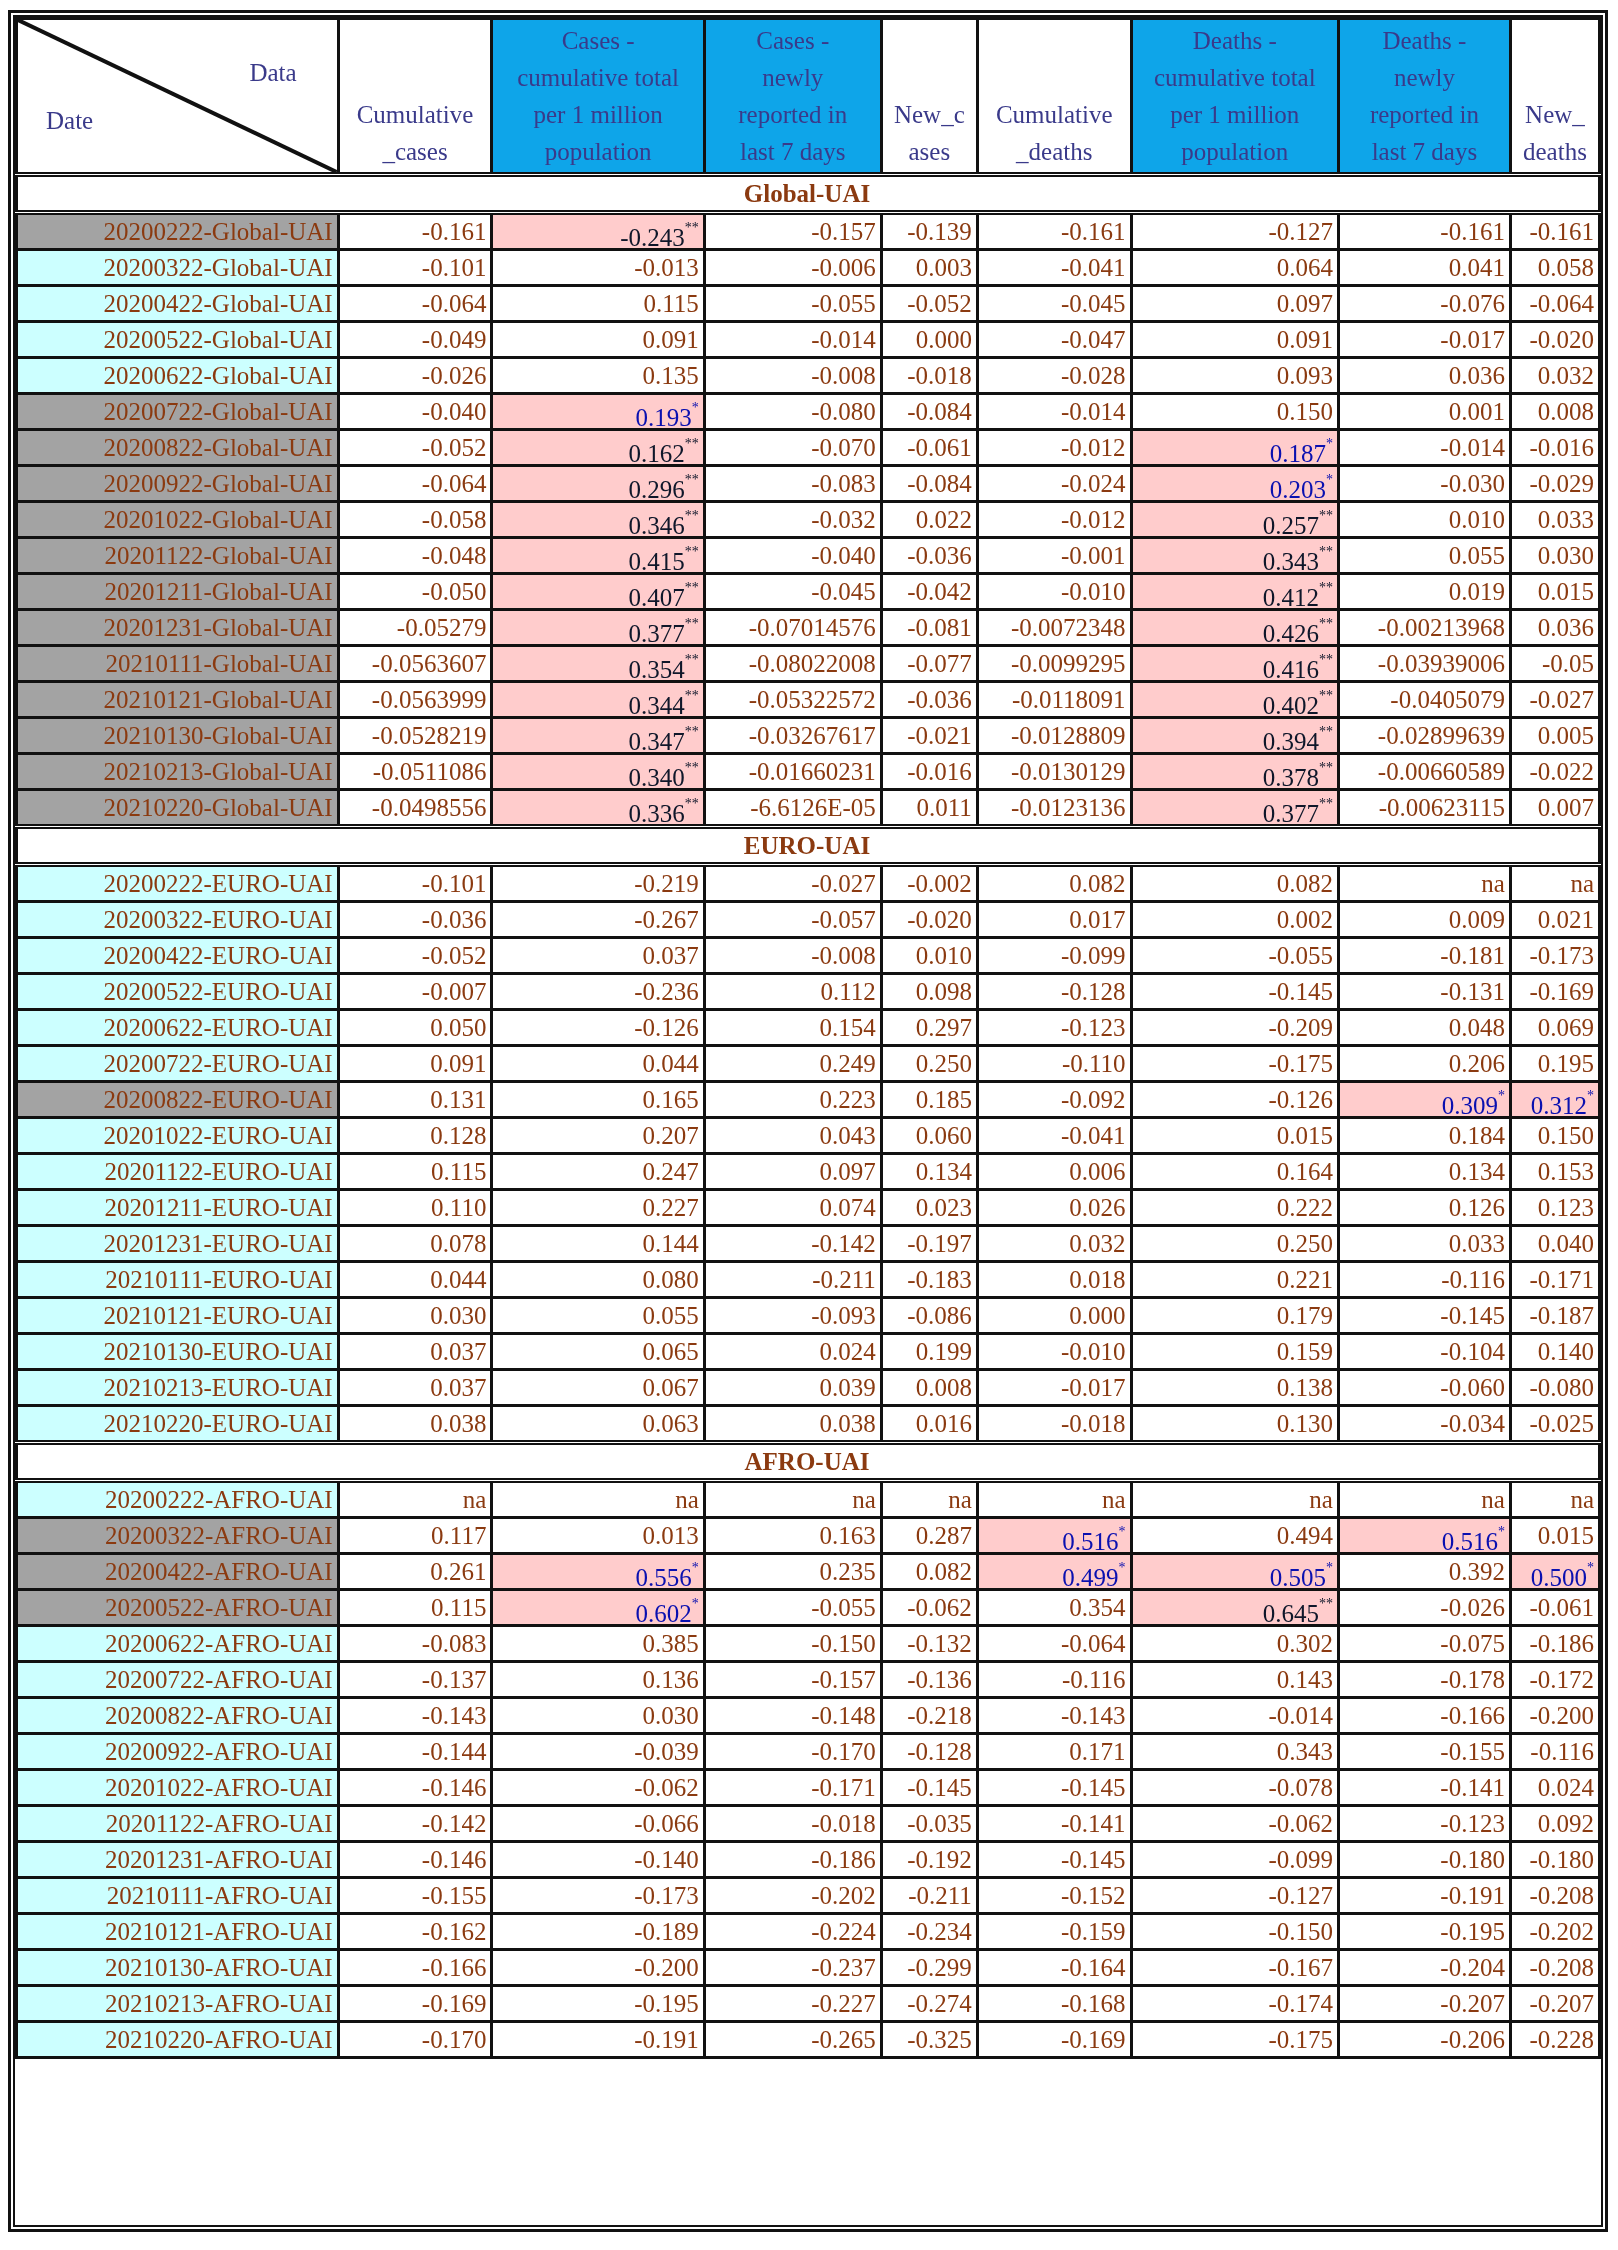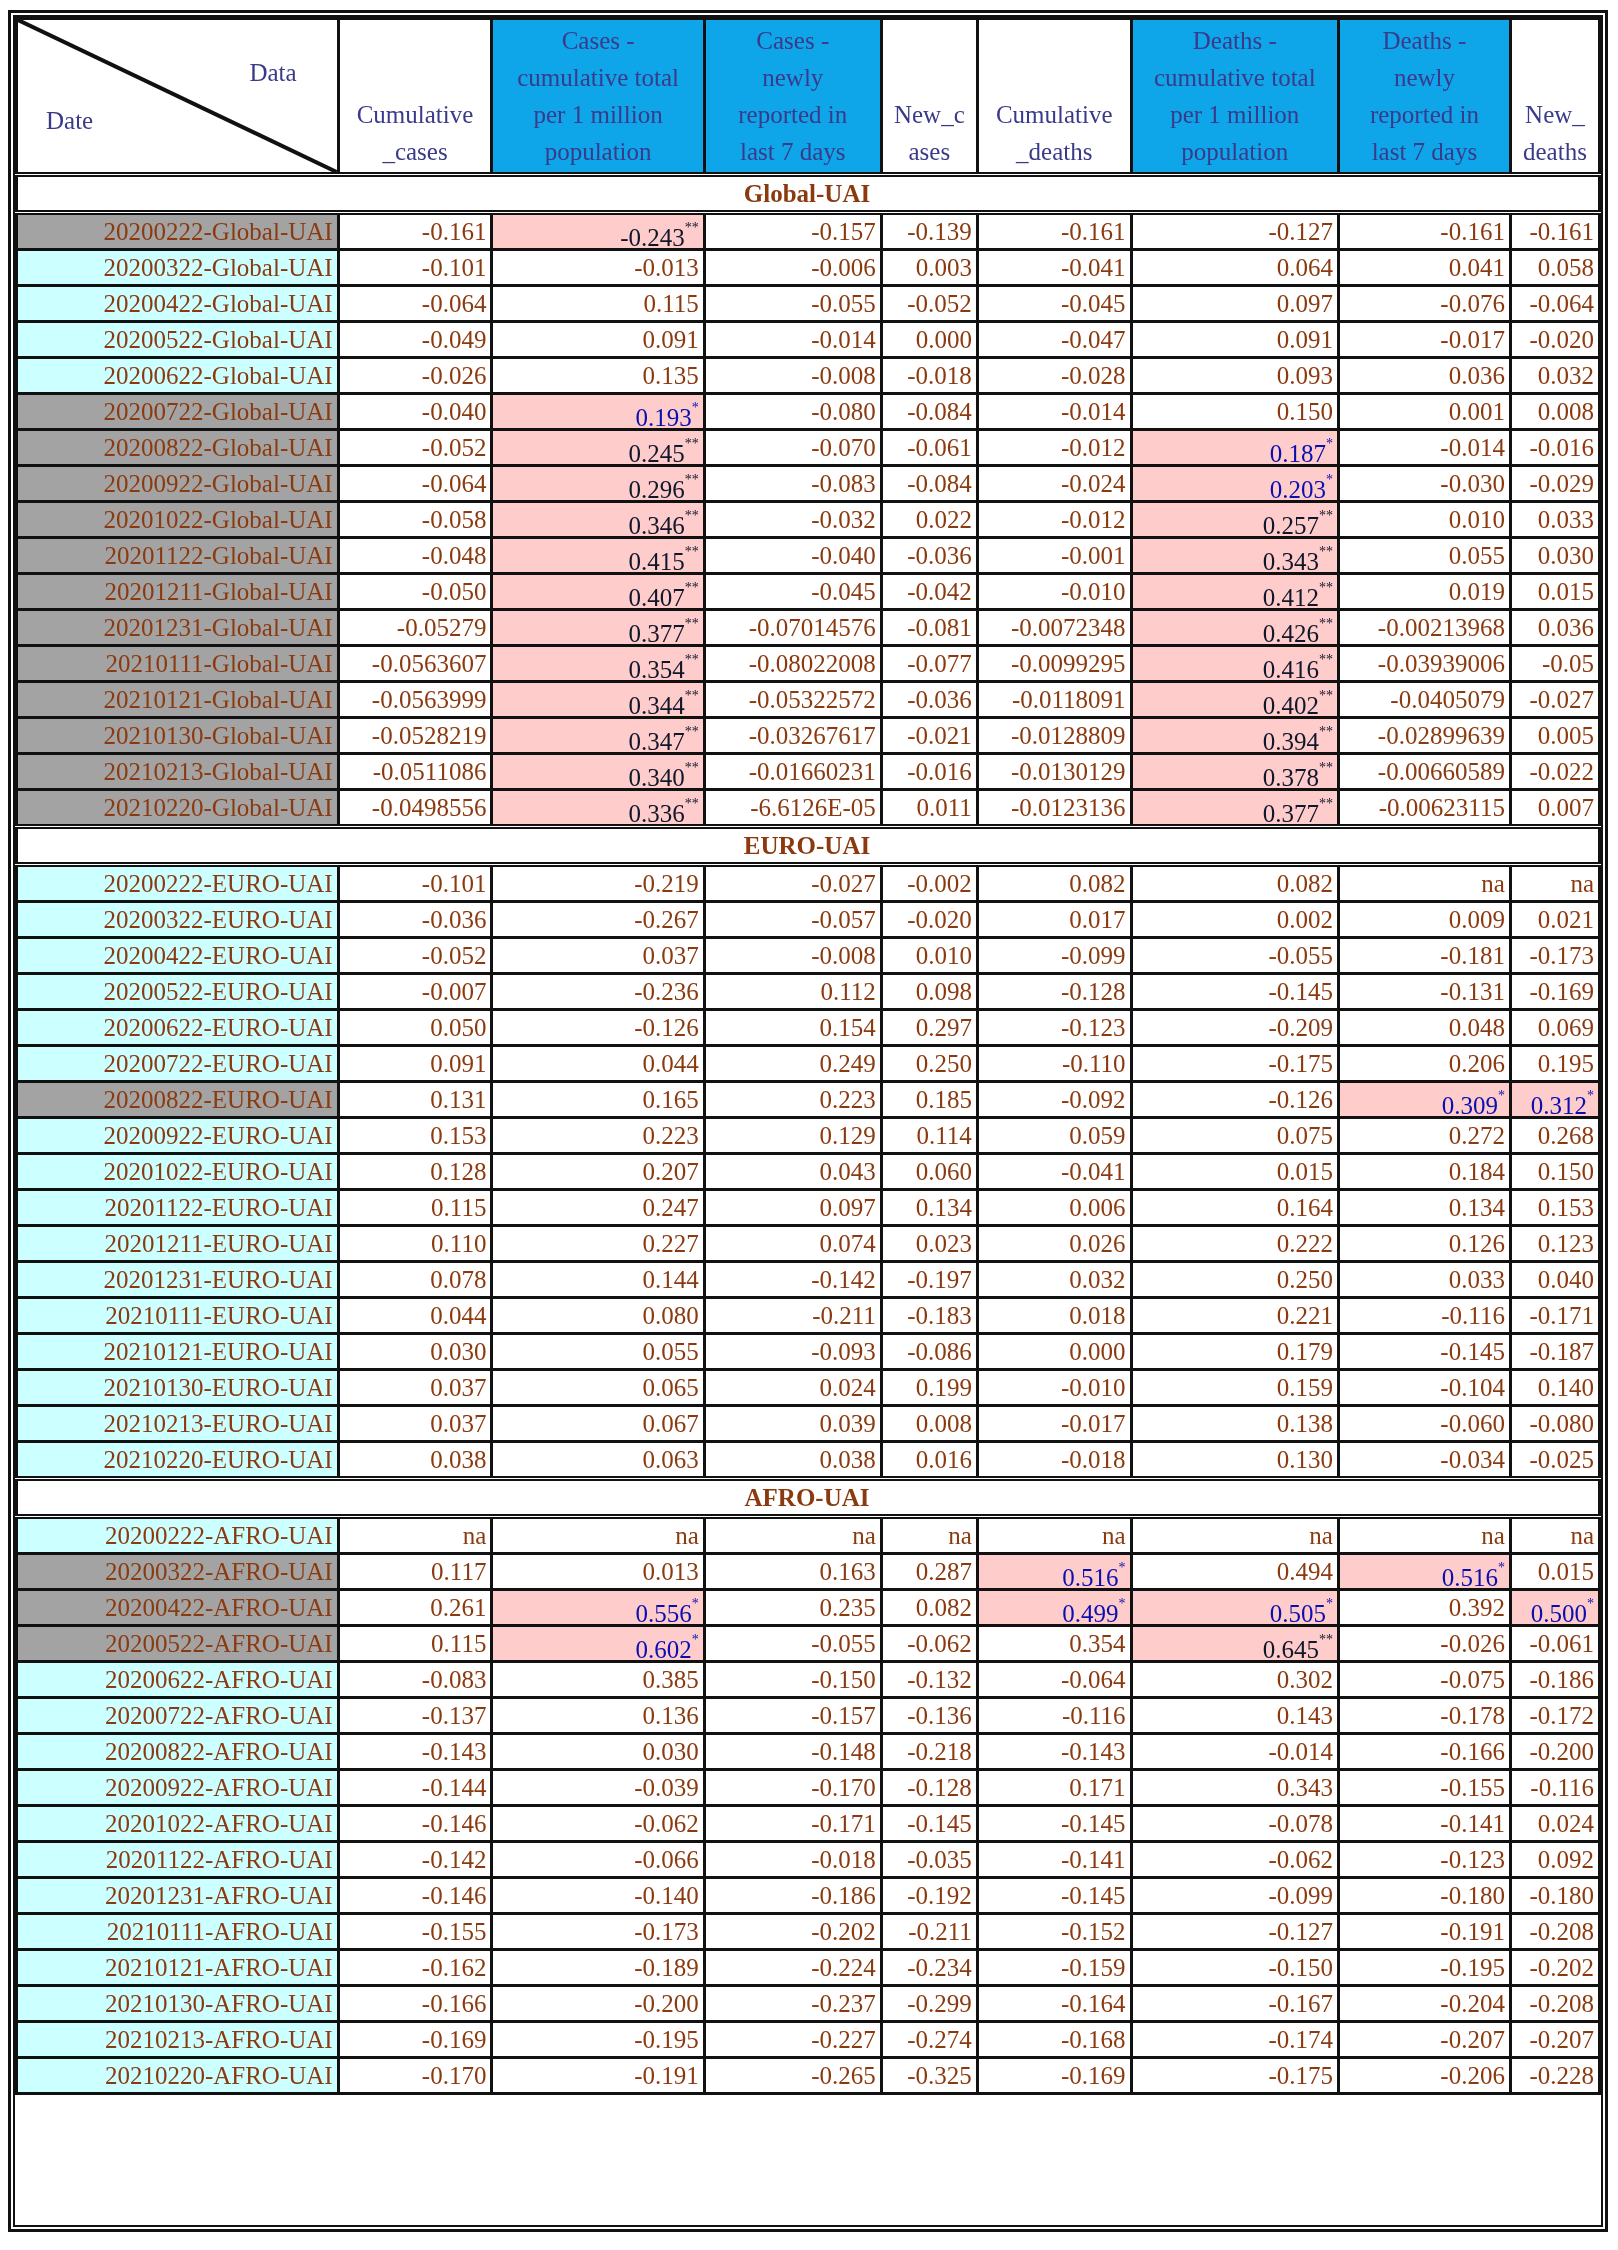--- a/index.html
+++ b/index.html
@@ -138,21 +138,21 @@
             <td>-0.080</td>
             <td>-0.084</td>
             <td>-0.014</td>
             <td>0.150</td>
             <td>0.001</td>
             <td>0.008</td>
           </tr>
           <tr>
             <td class="label pink">20200822-Global-UAI</td>
             <td>-0.052</td>
-            <td class="sig r"><span class="v">0.245</span><sup>**</sup></td>
+            <td class="sig r"><span class="v">0.162</span><sup>**</sup></td>
             <td>-0.070</td>
             <td>-0.061</td>
             <td>-0.012</td>
             <td class="sig b"><span class="v">0.187</span><sup>*</sup></td>
             <td>-0.014</td>
             <td>-0.016</td>
           </tr>
           <tr>
             <td class="label pink">20200922-Global-UAI</td>
             <td>-0.064</td>
@@ -337,31 +337,20 @@
             <td>0.131</td>
             <td>0.165</td>
             <td>0.223</td>
             <td>0.185</td>
             <td>-0.092</td>
             <td>-0.126</td>
             <td class="sig b"><span class="v">0.309</span><sup>*</sup></td>
             <td class="sig b"><span class="v">0.312</span><sup>*</sup></td>
           </tr>
           <tr>
-            <td class="label cyan">20200922-EURO-UAI</td>
-            <td>0.153</td>
-            <td>0.223</td>
-            <td>0.129</td>
-            <td>0.114</td>
-            <td>0.059</td>
-            <td>0.075</td>
-            <td>0.272</td>
-            <td>0.268</td>
-          </tr>
-          <tr>
             <td class="label cyan">20201022-EURO-UAI</td>
             <td>0.128</td>
             <td>0.207</td>
             <td>0.043</td>
             <td>0.060</td>
             <td>-0.041</td>
             <td>0.015</td>
             <td>0.184</td>
             <td>0.150</td>
           </tr>

